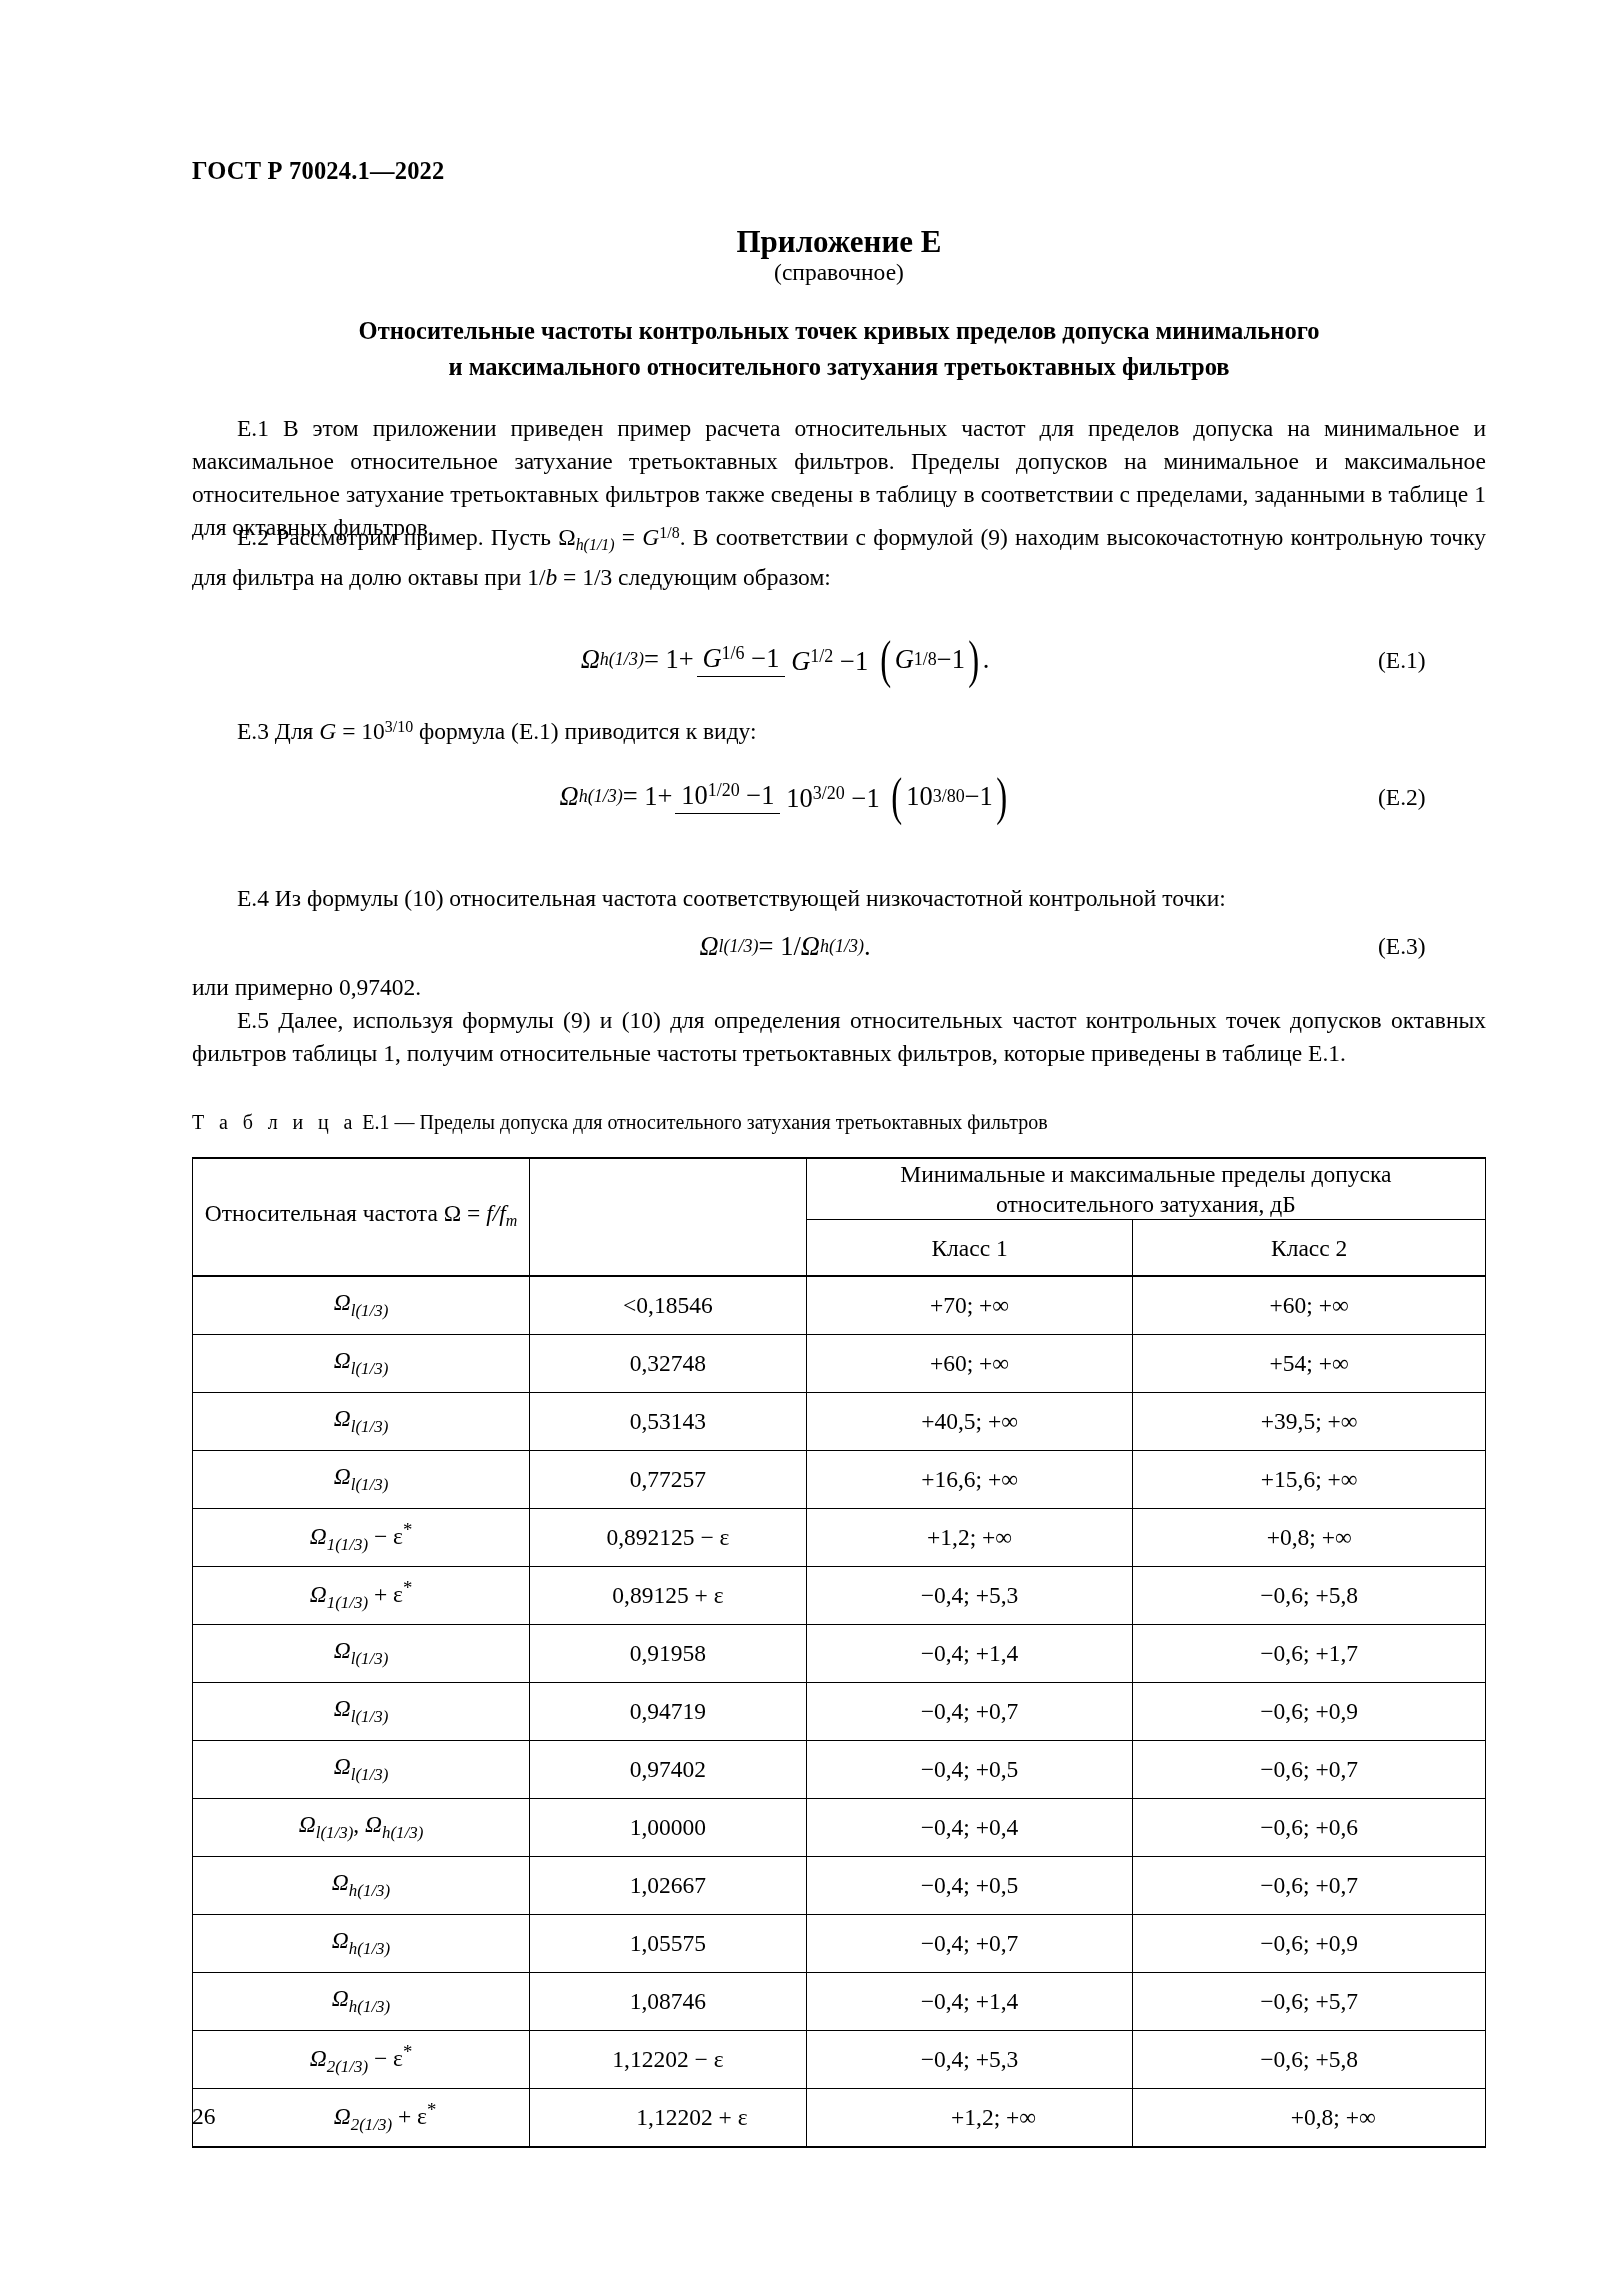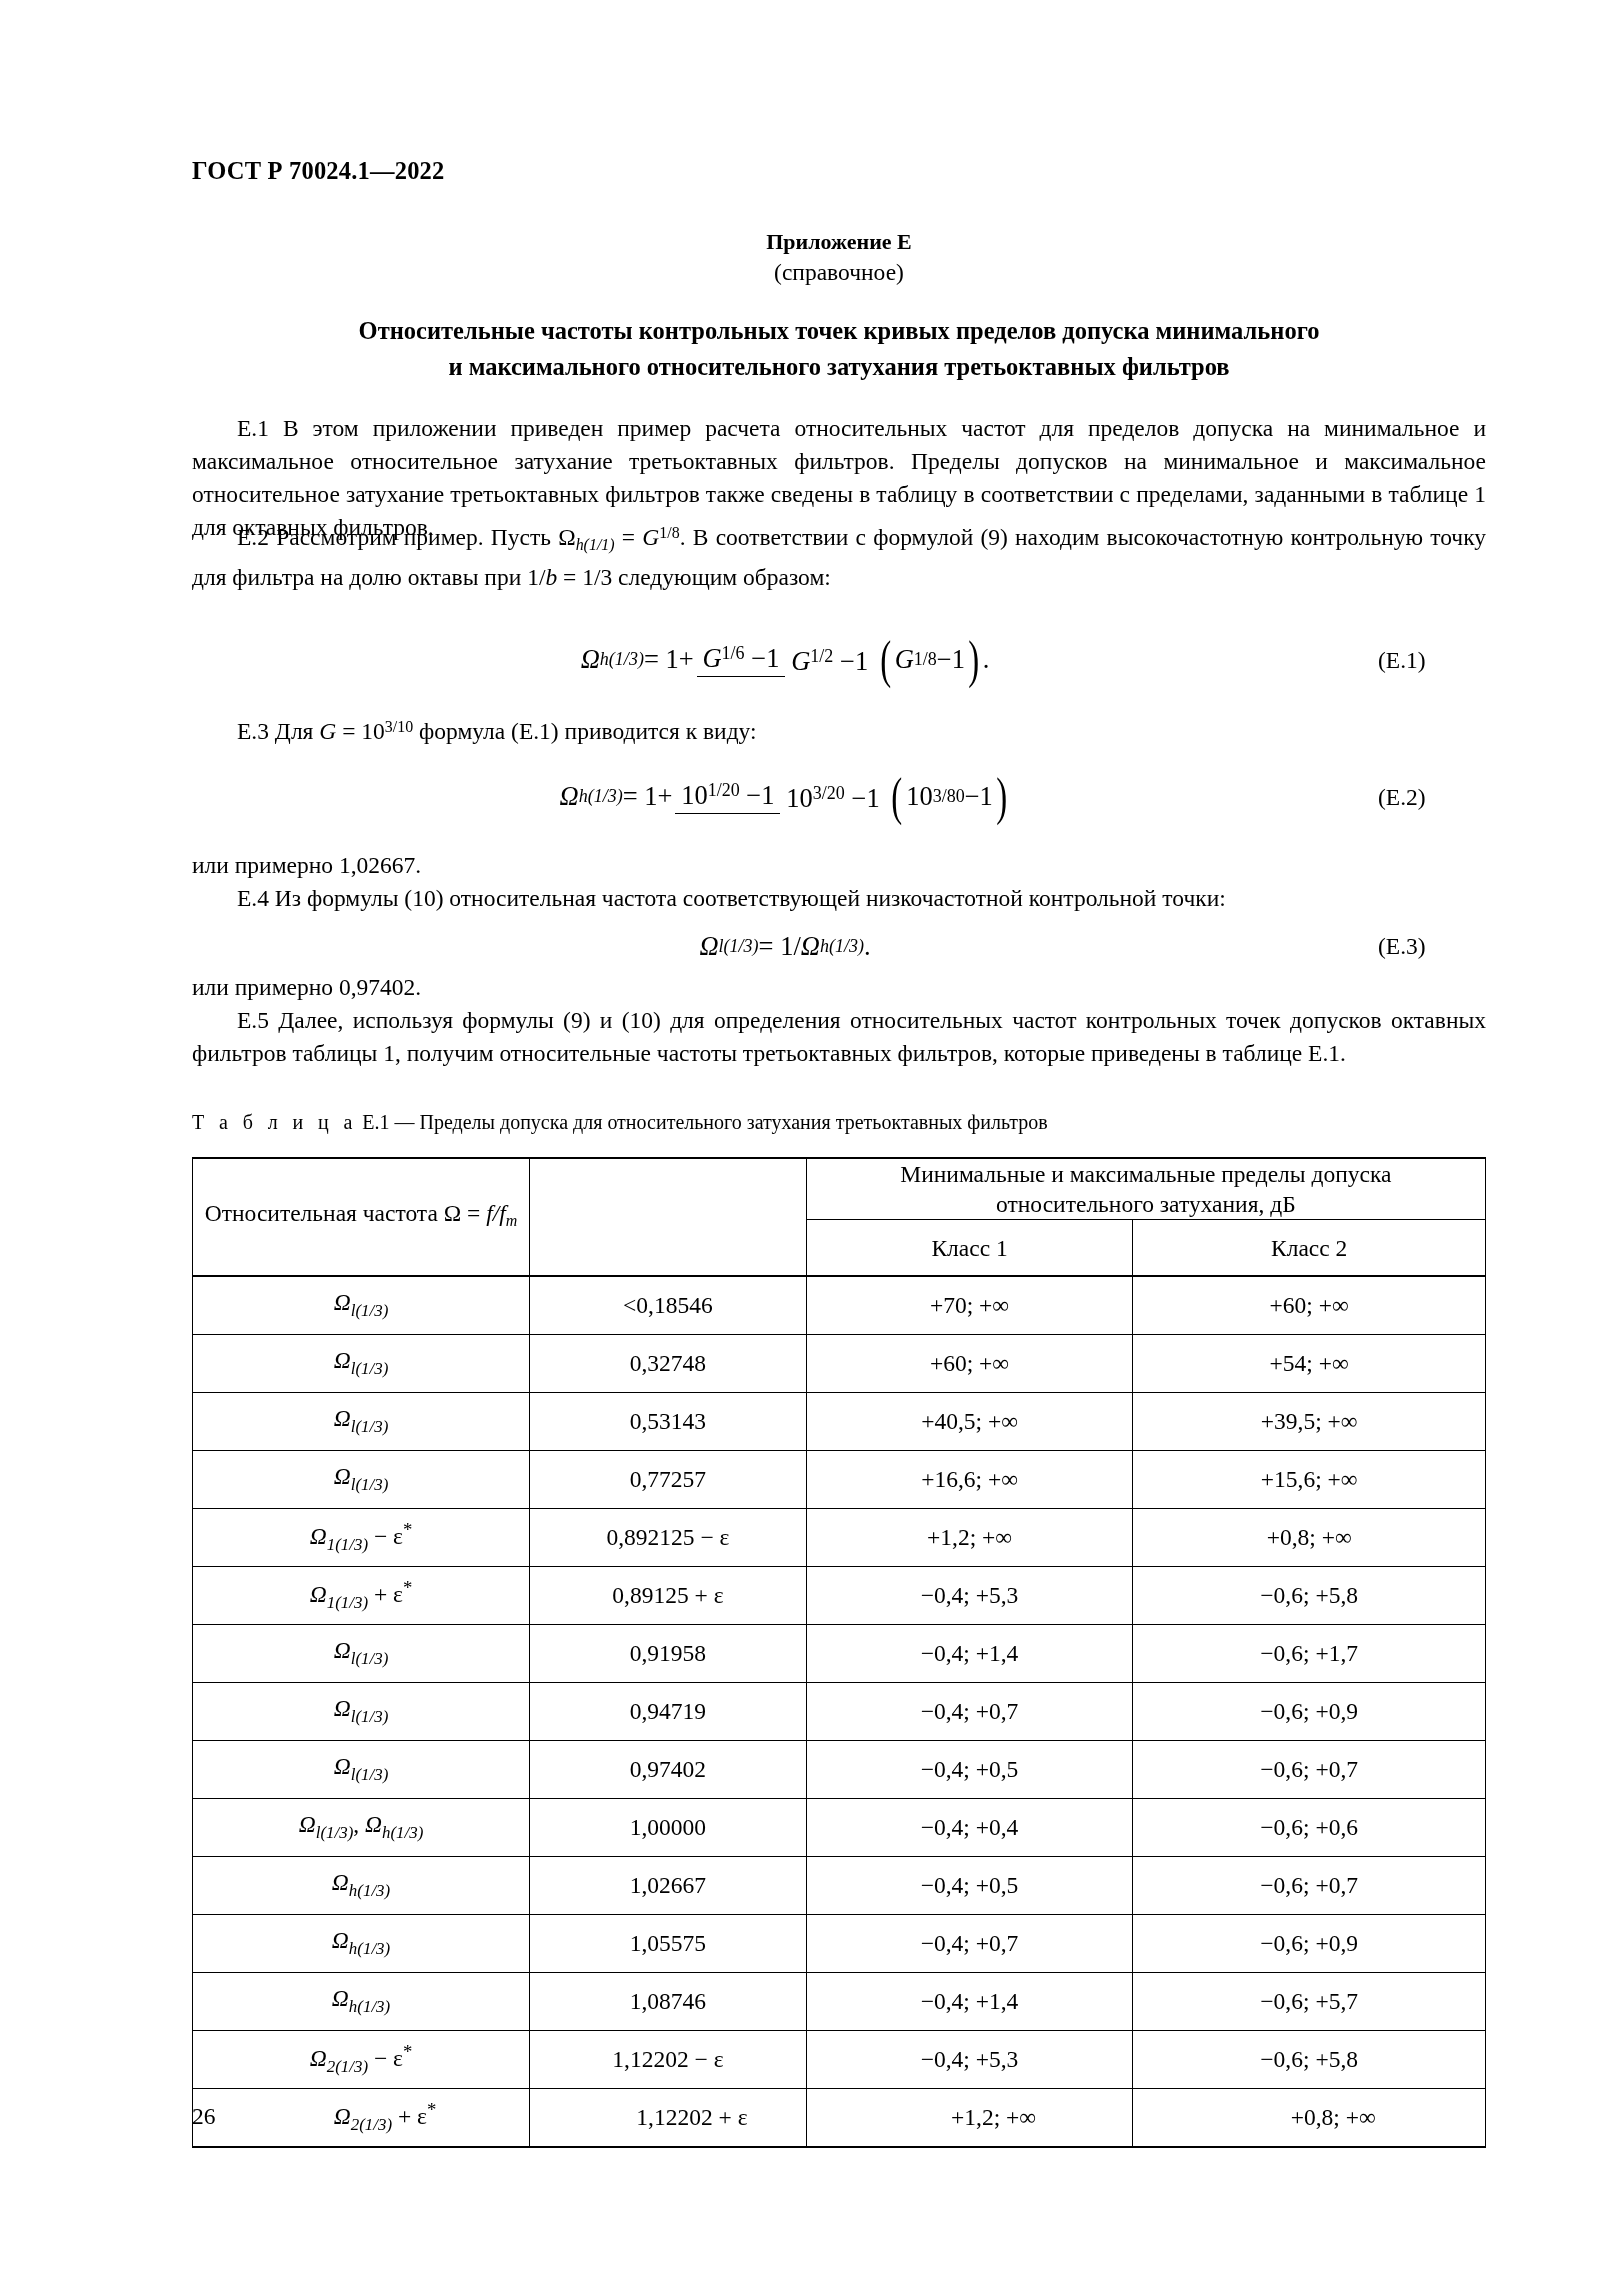--- a/index.html
+++ b/index.html
@@ -35,21 +35,21 @@
 
   
   .appendix-block {
     position: absolute;
     left: 192px;
     top: 214px;
     width: 1294px;
     text-align: center;
   }
   .appendix-line {
-    font-size: 22px;
+    font-size: 31px;
     font-weight: bold;
     line-height: 31px;
   }
   .appendix-sub {
     font-size: 23.5px;
     font-weight: normal;
     line-height: 31px;
   }
   .main-title {
     position: absolute;
@@ -258,23 +258,20 @@
       </span>
       <span class="paren">(</span>
         <span>10</span>
         <span class="sub-up">3/80</span>
         <span> −1</span>
         <span class="paren">)</span>
     </div>
     <div class="tag">(Е.2)</div>
   </div>
 
-  <div class="body-text" style="top:837px;">
-    <p>или примерно 1,02667.</p>
-  </div>
 
   <div class="body-text" style="top:870px;">
     <p class="indent">Е.4  Из формулы (10) относительная частота соответствующей низкочастотной контрольной точки:</p>
   </div>
 
   <div class="formula-row" style="top:910px; height:49px;">
     <div class="eq">
       <span class="mi">Ω</span>
         <span class="sub">l(1/3)</span>
         <span> = 1/</span>

